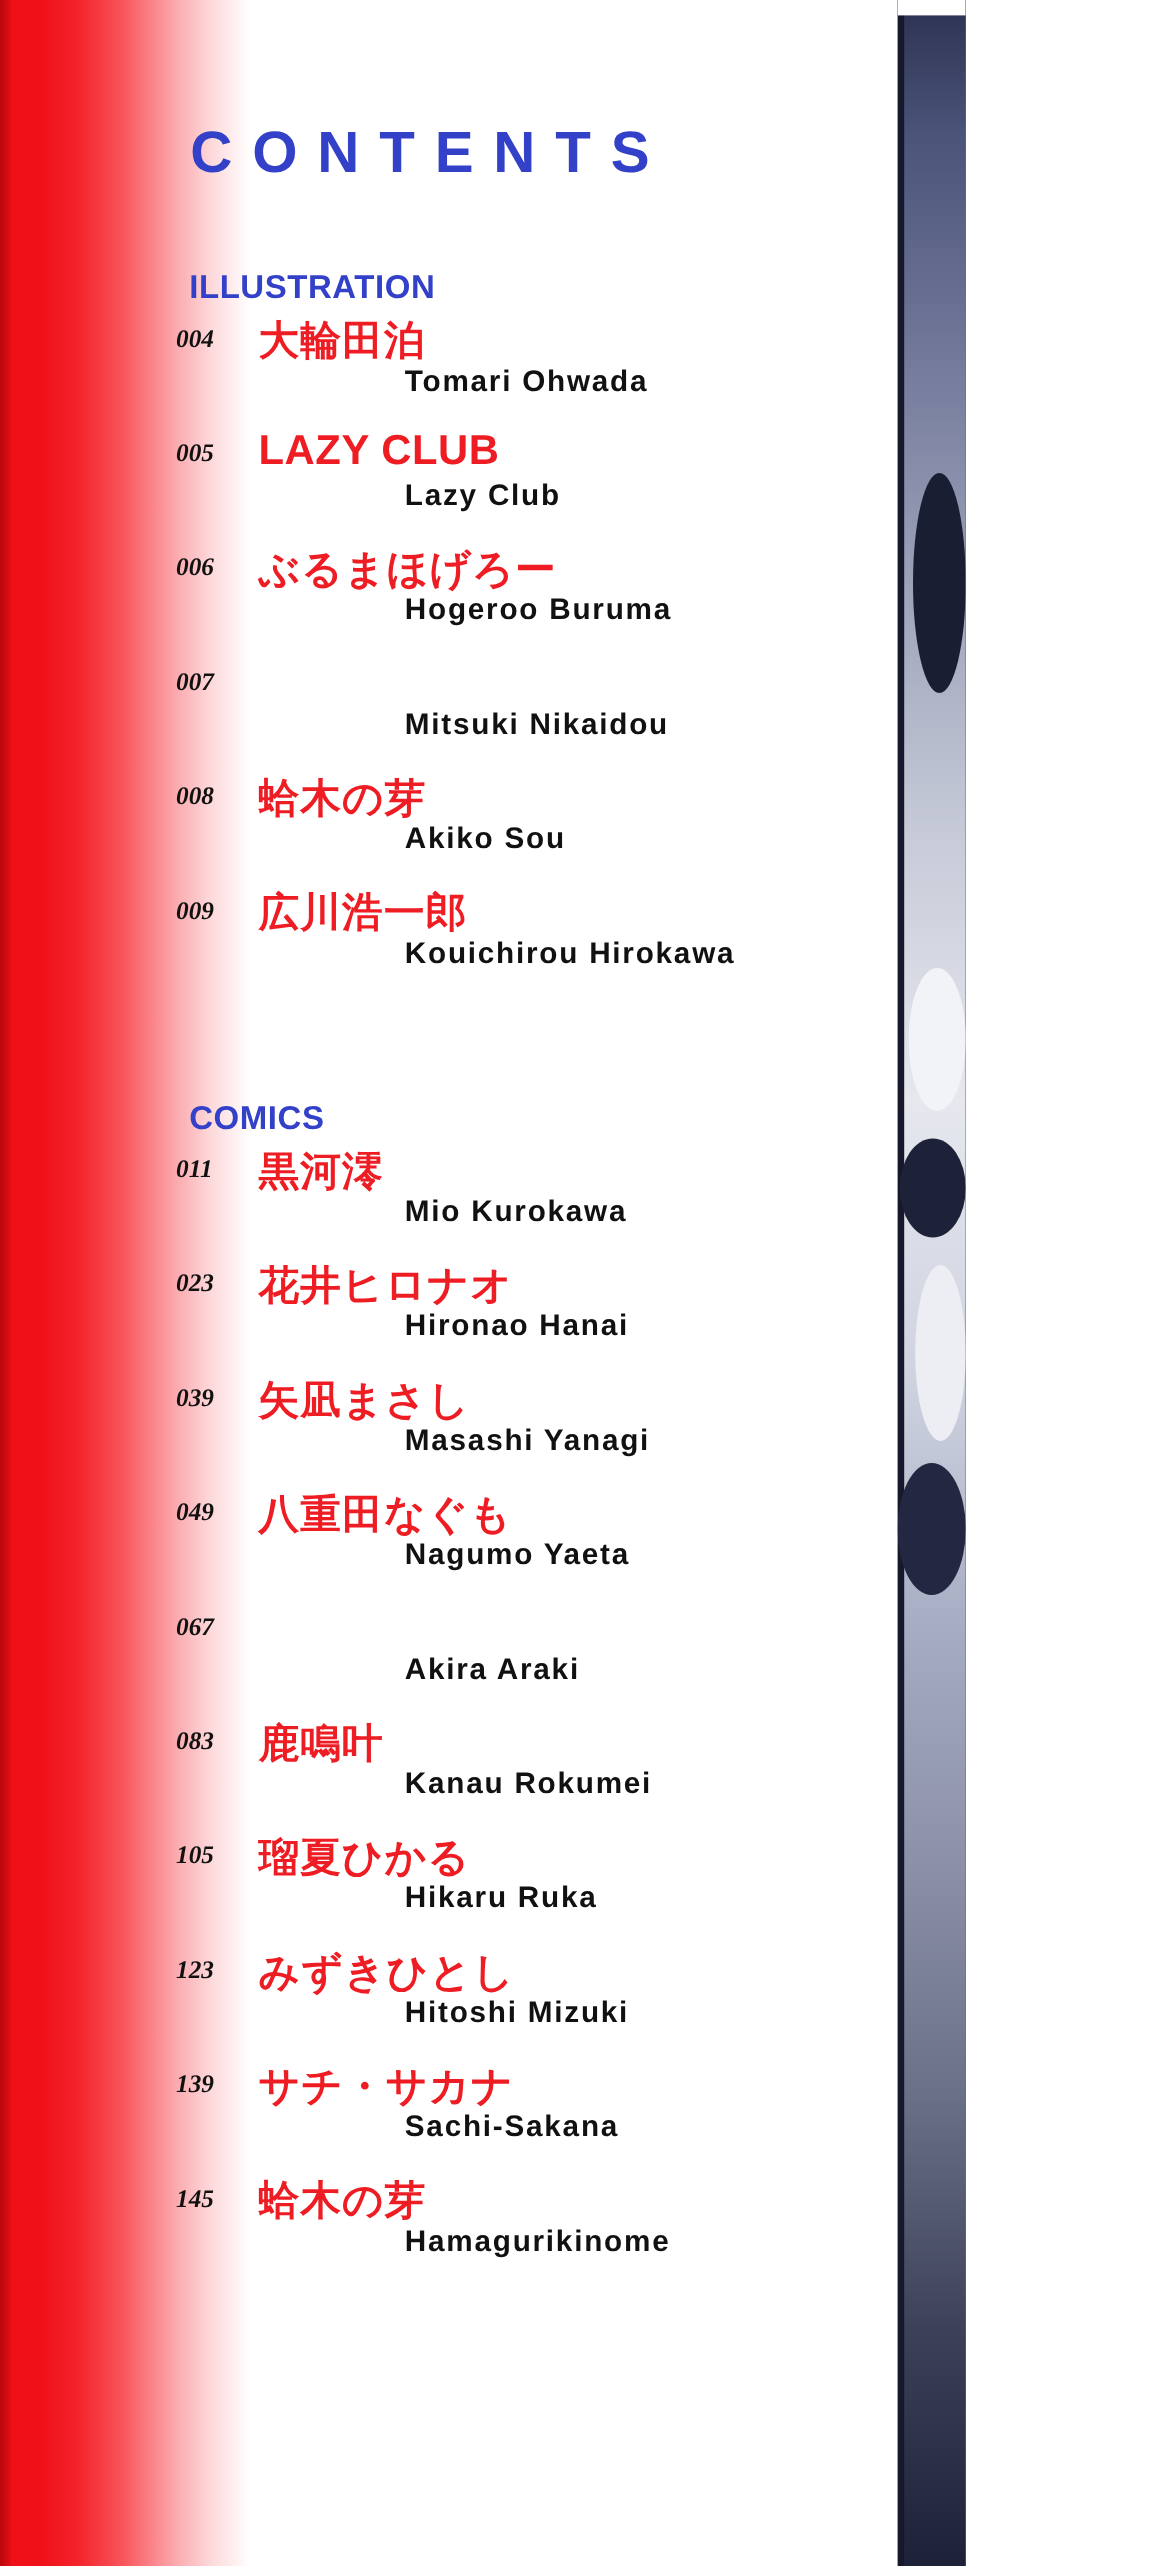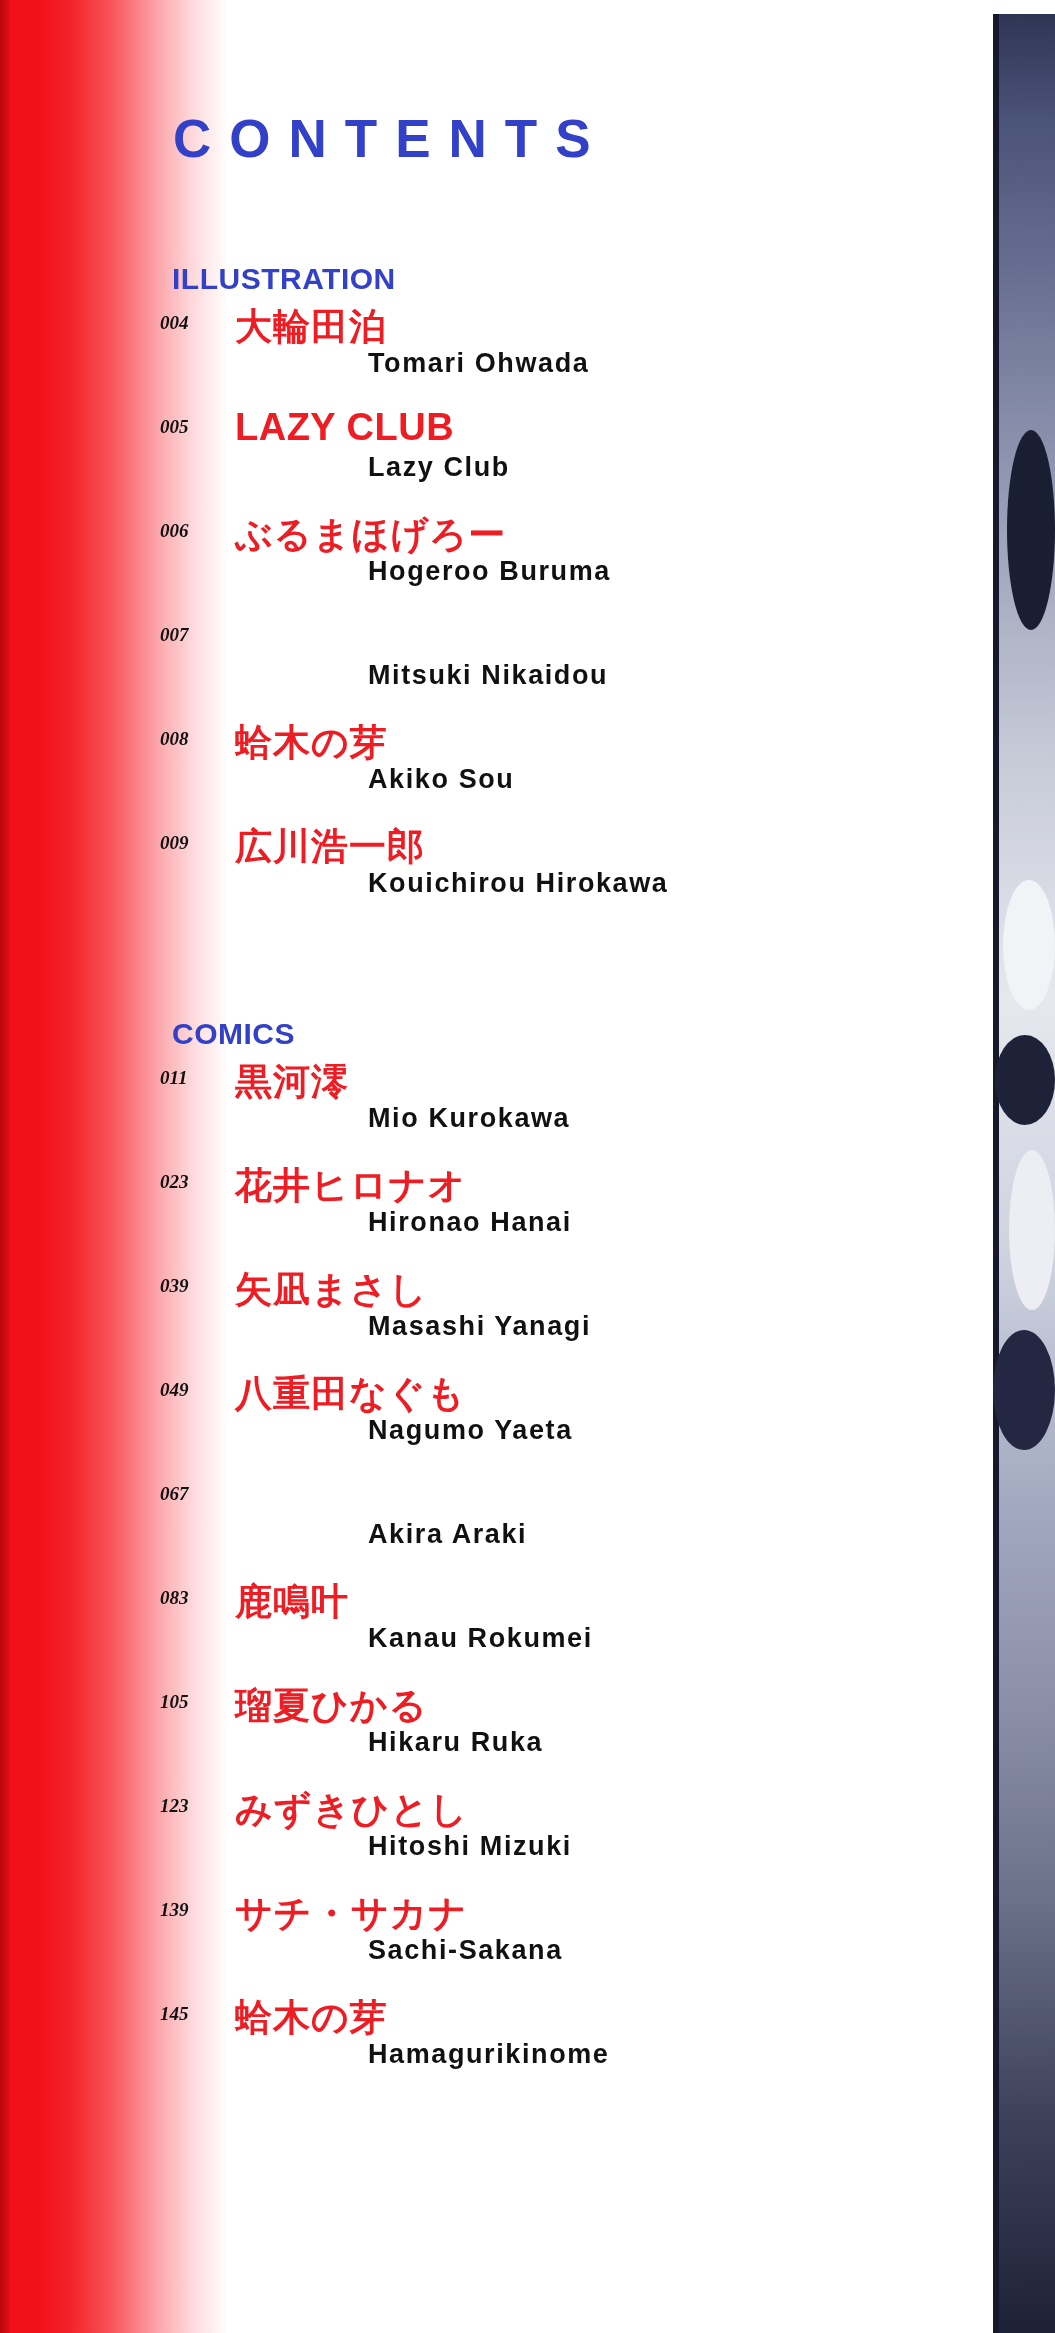--- a/index.html
+++ b/index.html
@@ -8,21 +8,21 @@
     background: #ffffff;
   }
   body {
     width: 1055px;
     height: 2333px;
     overflow: hidden;
     font-family: "Liberation Sans", sans-serif;
   }
   .page {
     position: relative;
-    width: 1055px;
+    width: 878px;
     height: 2333px;
     background: #ffffff;
     overflow: hidden;
   }
   
   .left-band {
     position: absolute;
     left: 0;
     top: 0;
     width: 232px;
@@ -111,38 +111,38 @@
   .section {
     position: absolute;
     left: 0;
     width: 760px;
   }
   .section-head {
     font-size: 30px;
     font-weight: bold;
     color: #3340c8;
     letter-spacing: 0.5px;
-    margin: 17px 0 6px 12px;
+    margin: 0 0 6px 12px;
     font-family: "Liberation Sans", sans-serif;
   }
   .entry {
     position: relative;
     margin: 0 0 8px 0;
     height: 96px;
   }
   .entry .num {
     position: absolute;
     left: 0;
     top: 10px;
     width: 62px;
     text-align: left;
     font-family: "Liberation Serif", serif;
     font-style: italic;
     font-weight: bold;
-    font-size: 19px;
+    font-size: 23px;
     color: #111111;
   }
   .entry .jp {
     position: absolute;
     left: 75px;
     top: 0px;
     font-size: 37px;
     font-weight: bold;
     color: #ee1d23;
     font-family: "DejaVu Sans", sans-serif;

